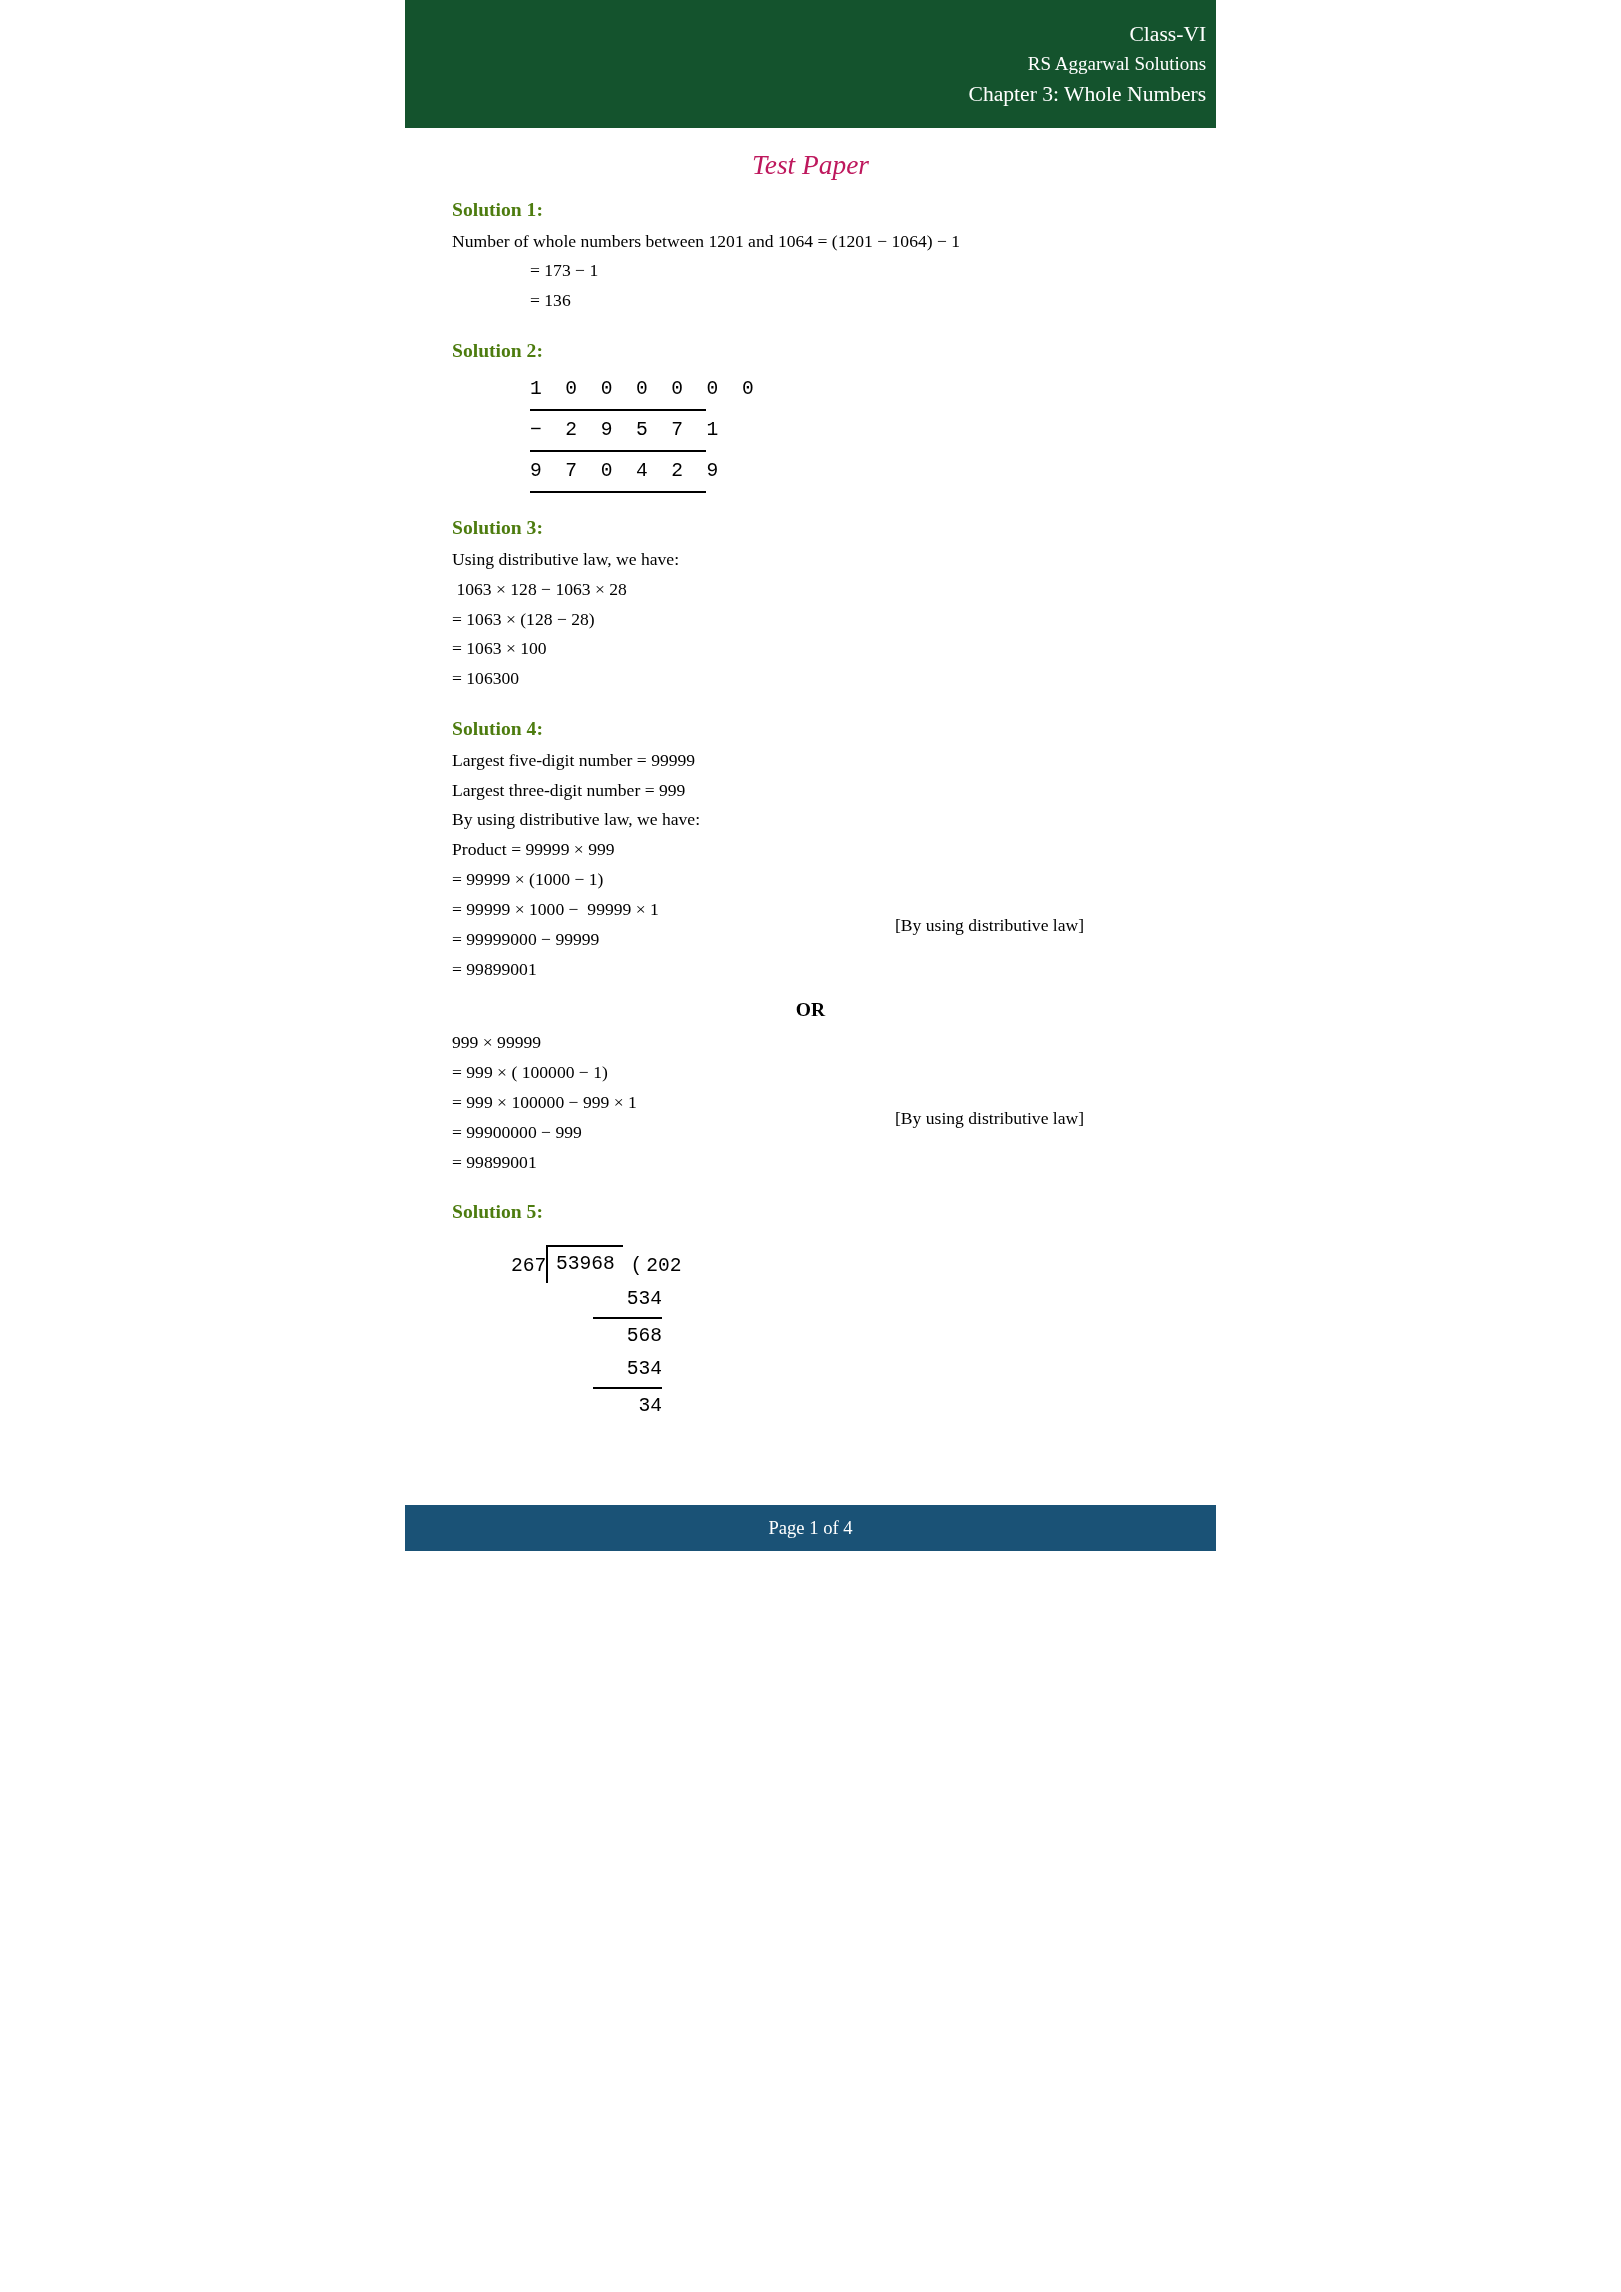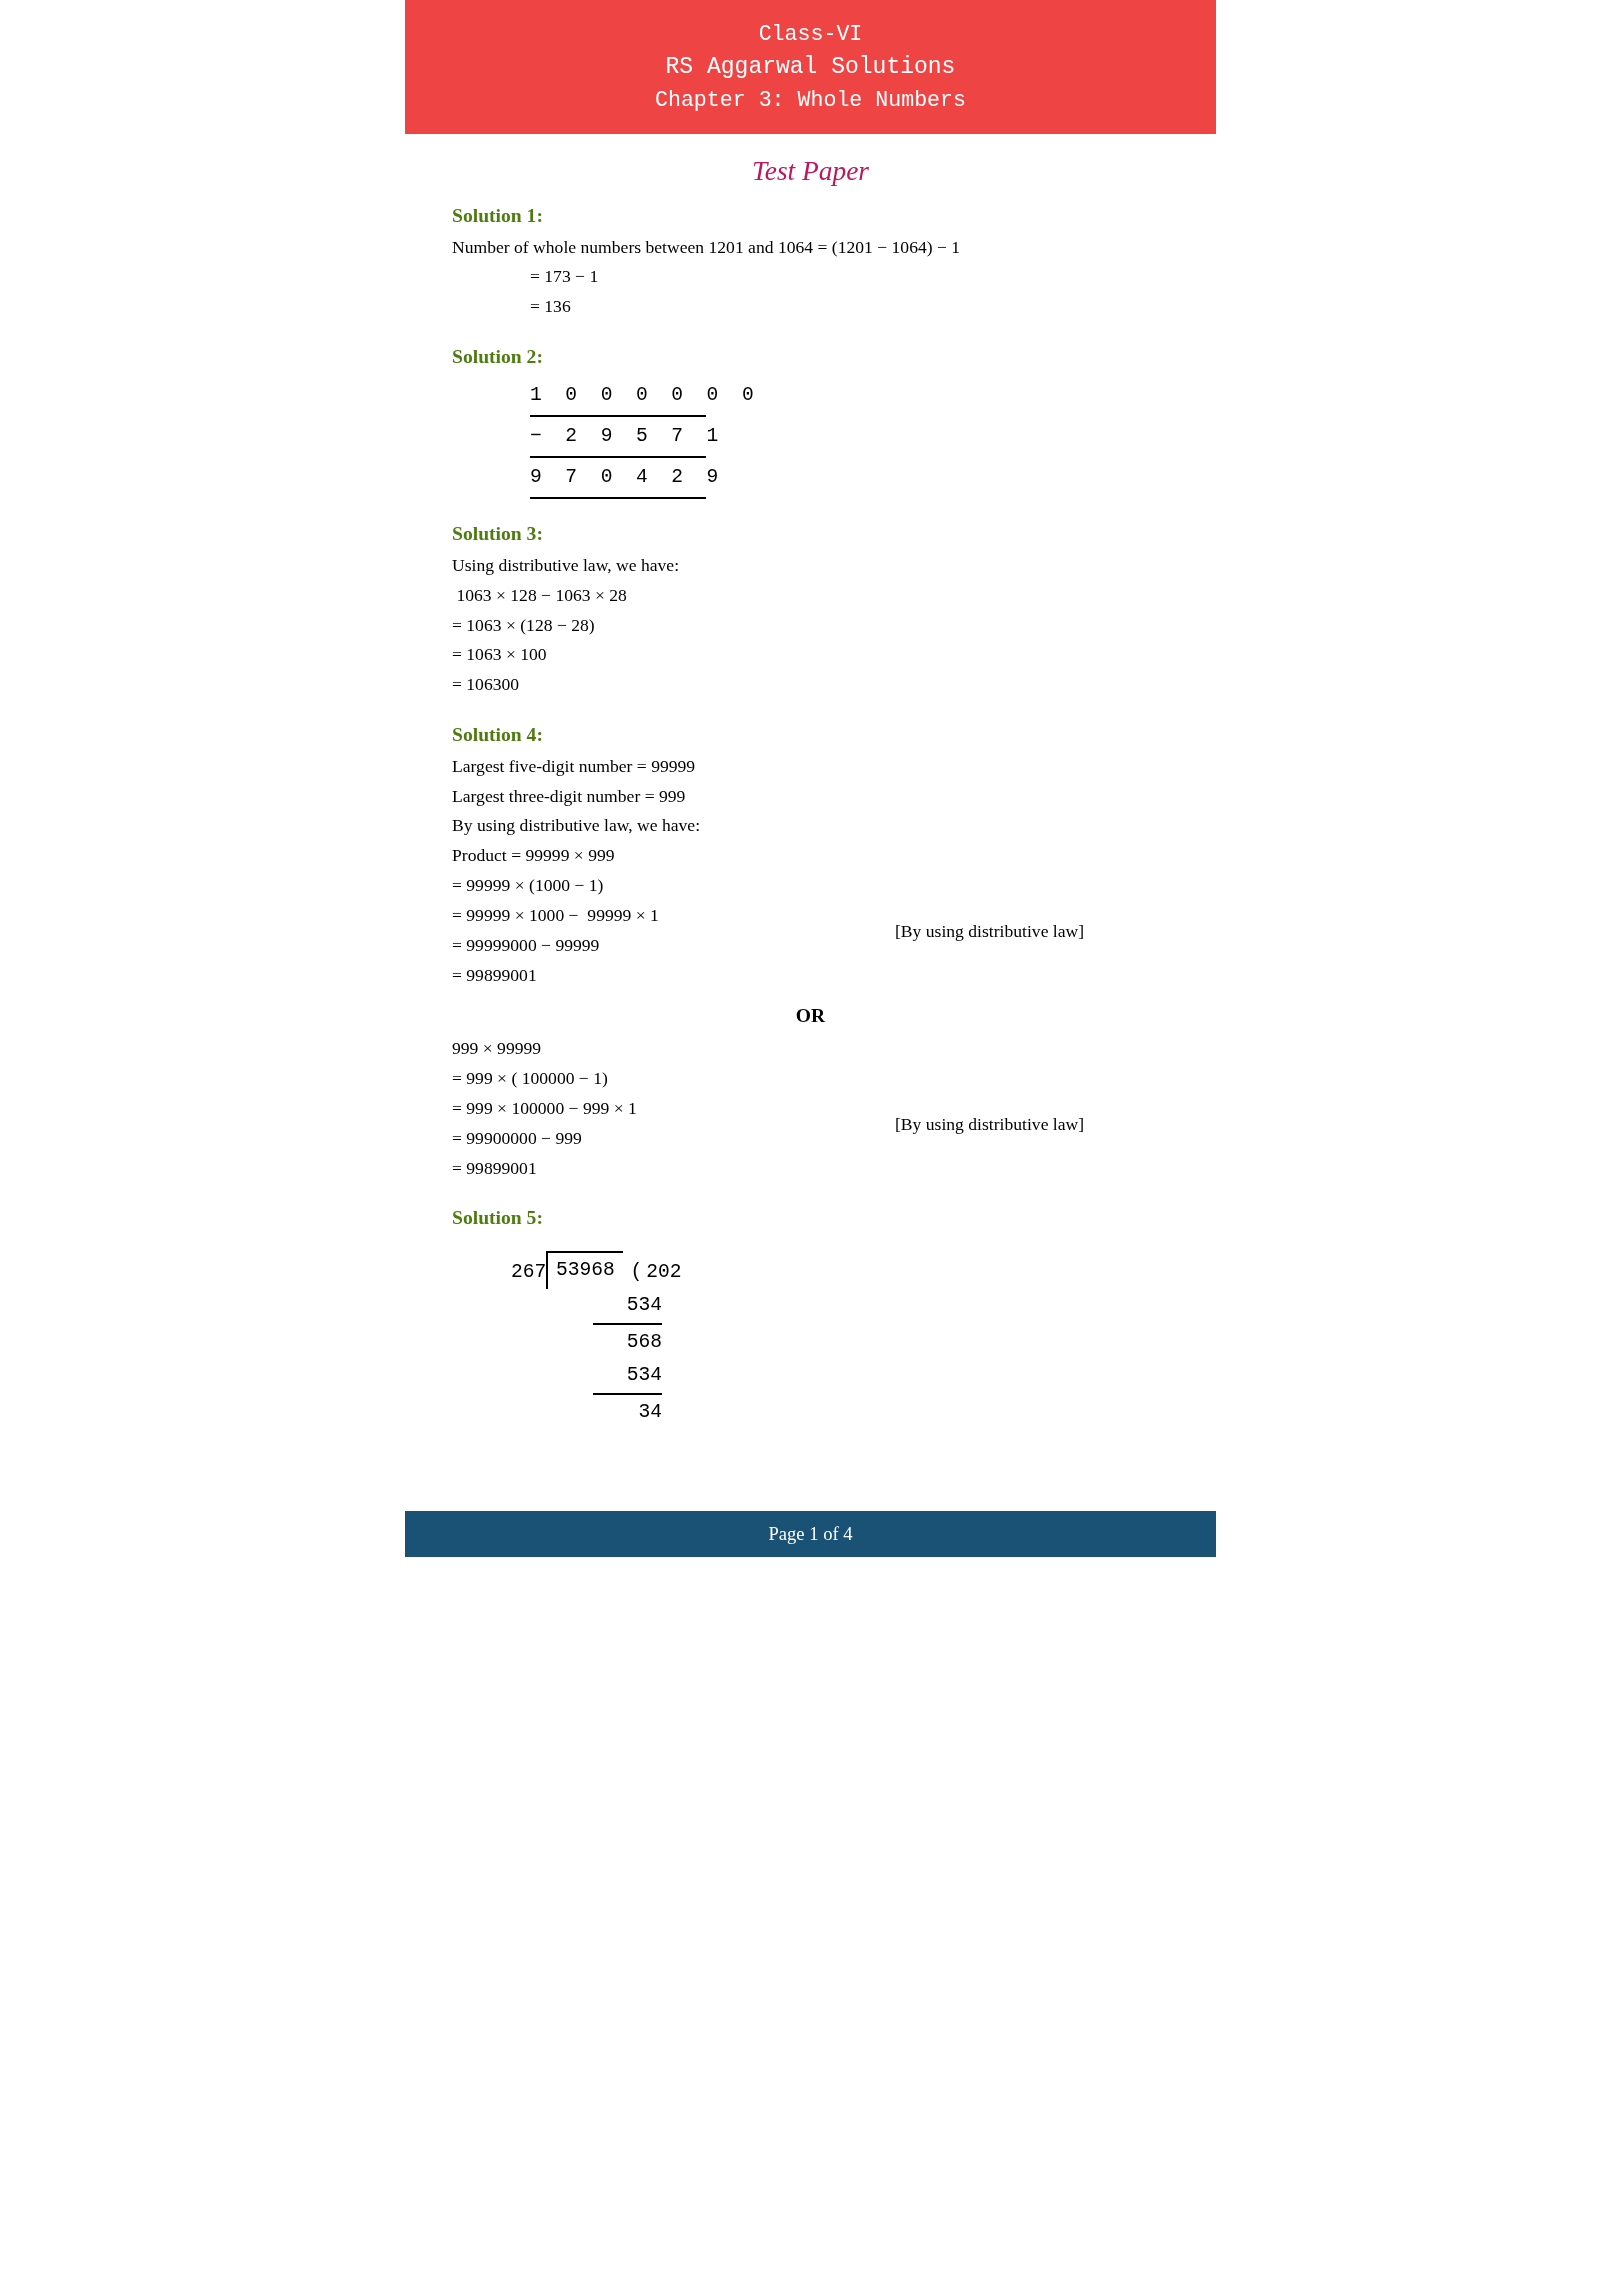--- a/index.html
+++ b/index.html
@@ -4,31 +4,30 @@
   <style>
     * { margin: 0; padding: 0; box-sizing: border-box; }
     body {
       font-family: 'Times New Roman', Times, serif;
       background: #fff;
       color: #000;
       width: 811px;
       margin: 0 auto;
     }
     .header {
-      background: #ef4444;
+      background: #14532d;
       color: #fff;
-      text-align: center;
+      text-align: right;
       padding: 17.6px 9.8px 17.6px 9.8px;
       font-size: 21.6px;
       line-height: 1.5;
       font-weight: normal;
-      font-family: Liberation Mono, monospace;
     }
     .header .line1 { font-size: 21.6px; }
-    .header .line2 { font-size: 23px; }
+    .header .line2 { font-size: 19px; }
     .header .line3 { font-size: 21.6px; }
     .test-paper-title {
       text-align: center;
       color: #be185d;
       font-size: 27.4px;
       font-style: italic;
       margin: 21.6px 0 17.6px 0;
       font-weight: normal;
     }
     .content {

